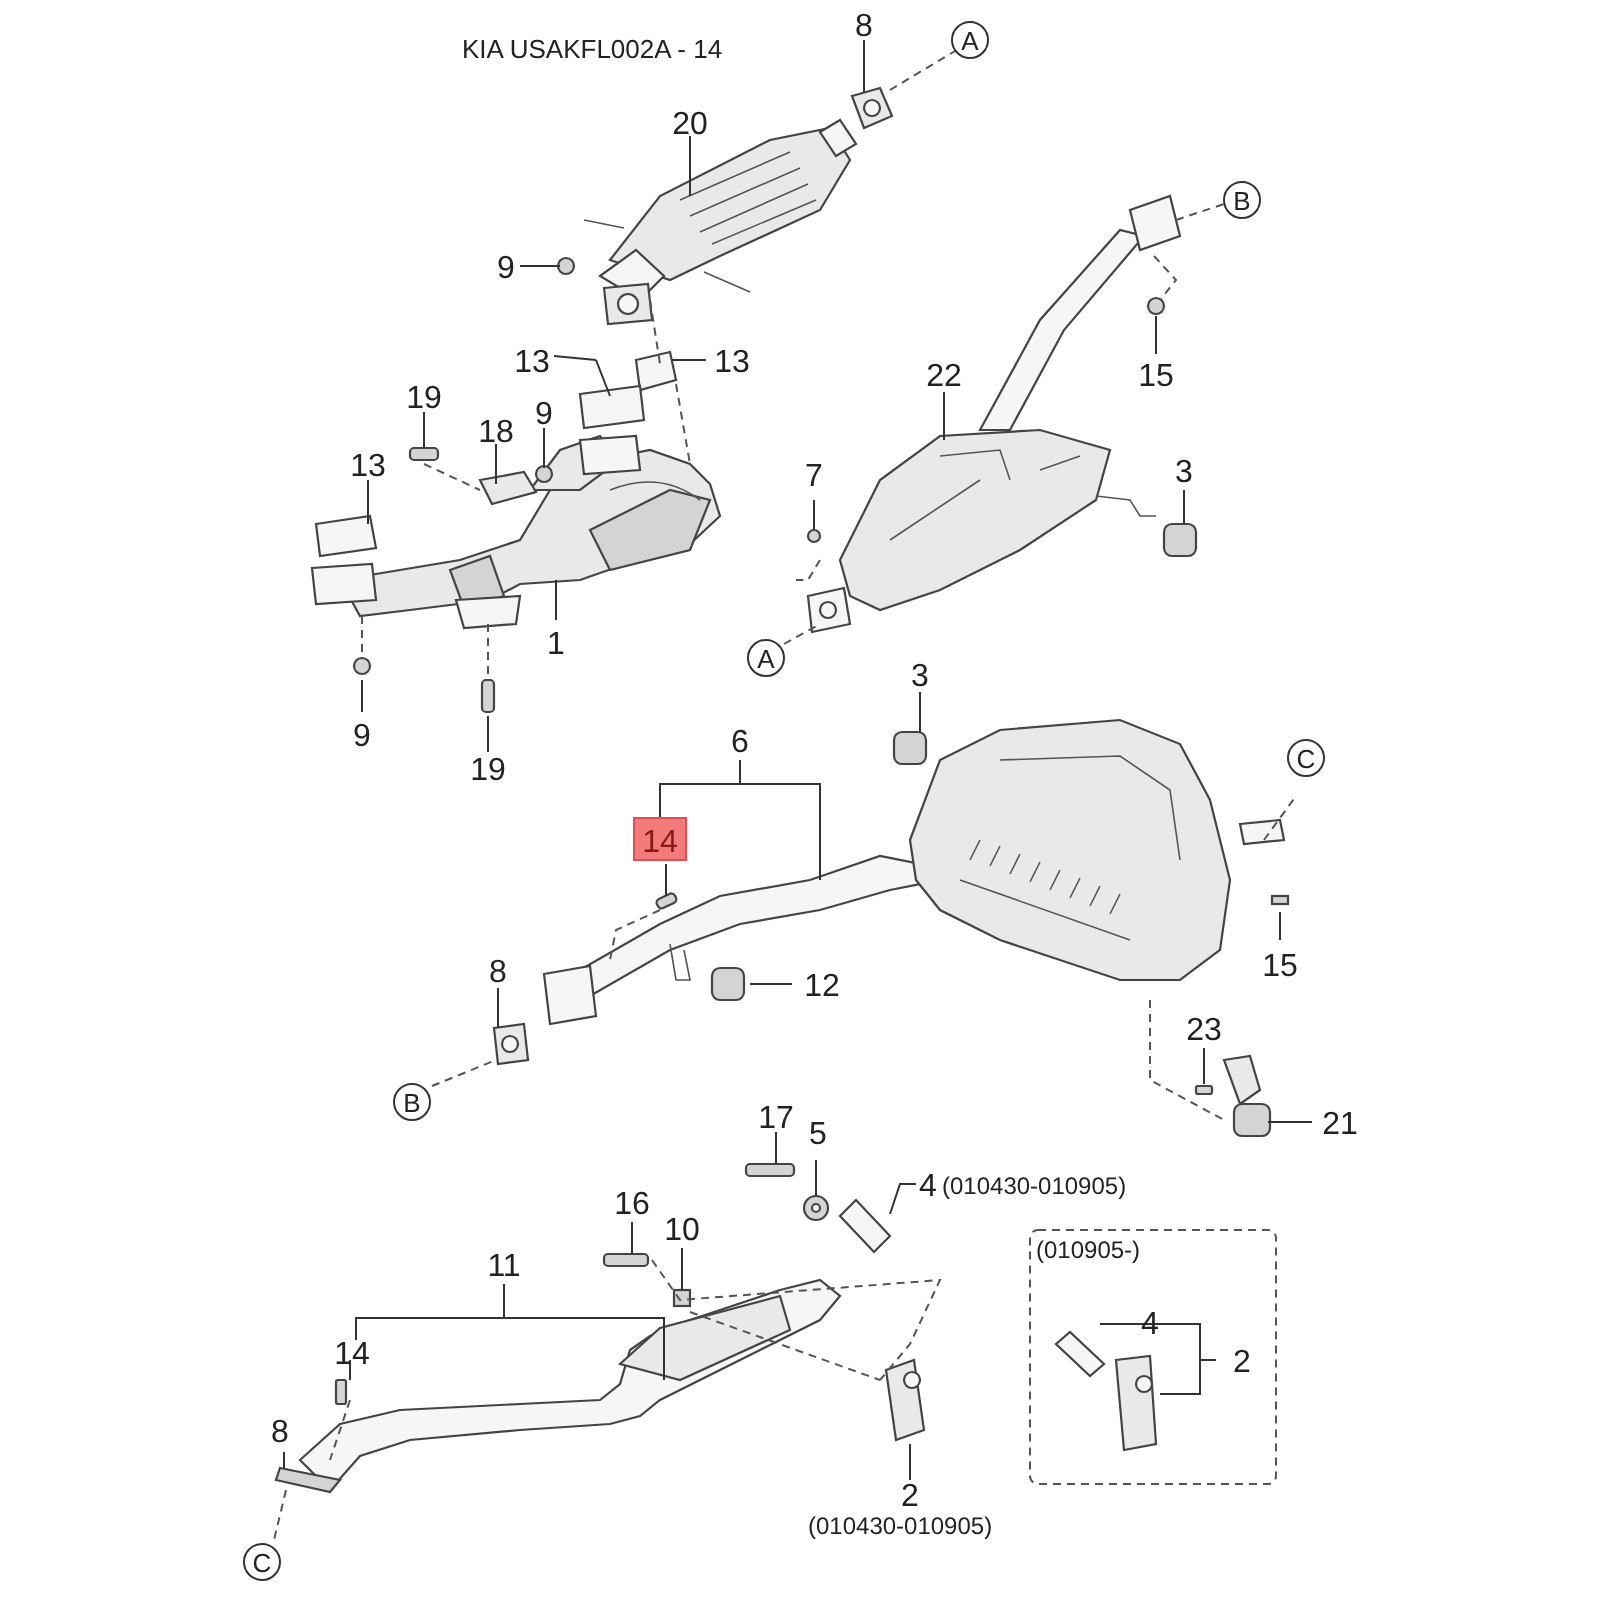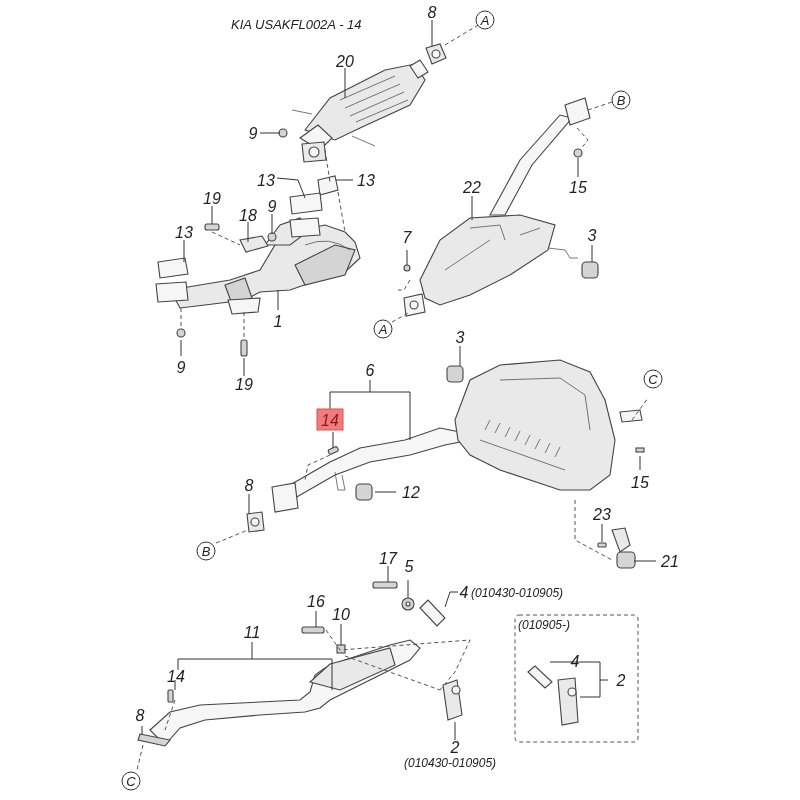--- a/index.html
+++ b/index.html
@@ -1,17 +1,17 @@
 <!DOCTYPE html>
 <html><head>
 <meta charset="utf-8">
 <style>
   html, body { margin:0; padding:0; background:#ffffff; }
   body { width:800px; height:800px; overflow:hidden; font-family:"Liberation Sans", sans-serif; }
-  #canvas { position:relative; width:800px; height:800px;font-style:italic; }
+  #canvas { position:relative; width:800px; height:800px; }
   svg { position:absolute; left:0; top:0; }
   .title { font-family:"Liberation Sans", sans-serif; font-size:13px; fill:#222; }
   .lbl { font-family:"Liberation Sans", sans-serif; font-size:16px; fill:#222; text-anchor:middle; }
   .lbl-sm { font-family:"Liberation Sans", sans-serif; font-size:12px; fill:#222; }
   .circ-txt { font-family:"Liberation Sans", sans-serif; font-size:13px; fill:#222; text-anchor:middle; }
   .lead { stroke:#333; stroke-width:1; fill:none; }
   .dash { stroke:#555; stroke-width:1; stroke-dasharray:4 3; fill:none; }
   .part { stroke:#444; stroke-width:1.1; fill:#e9e9e9; }
   .part-d { stroke:#444; stroke-width:1.1; fill:#d4d4d4; }
   .part-w { stroke:#444; stroke-width:1.1; fill:#f6f6f6; }

